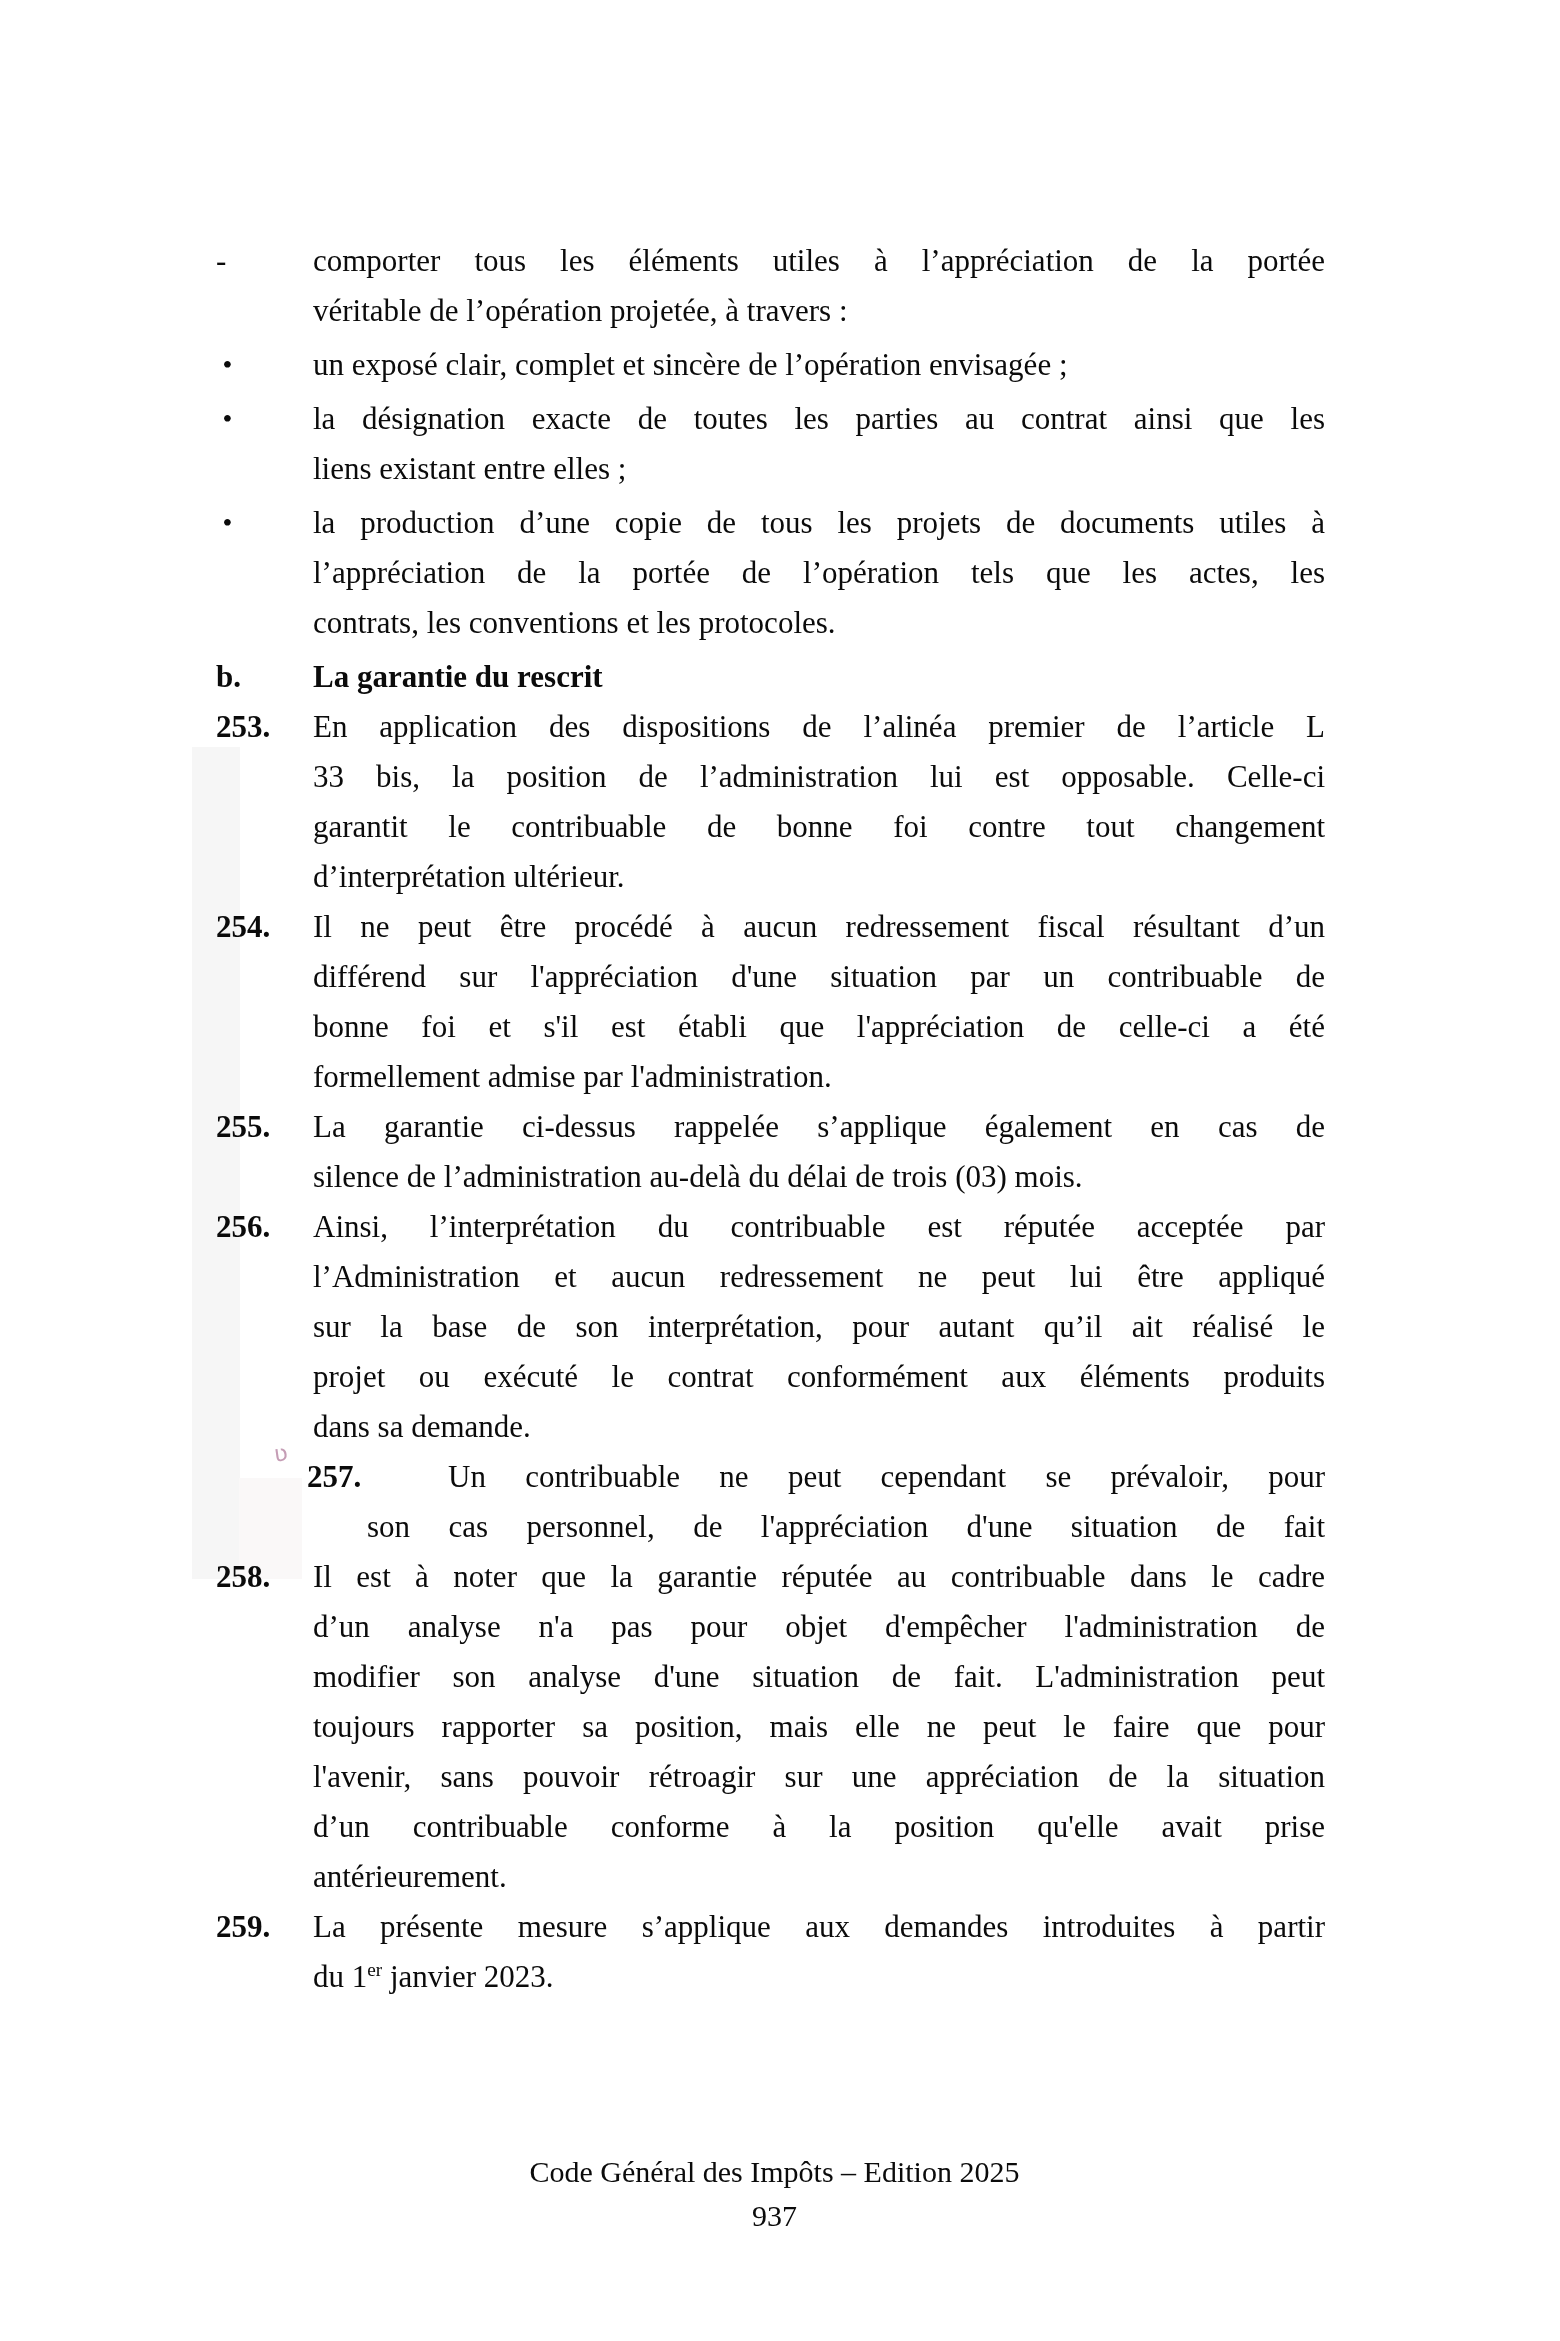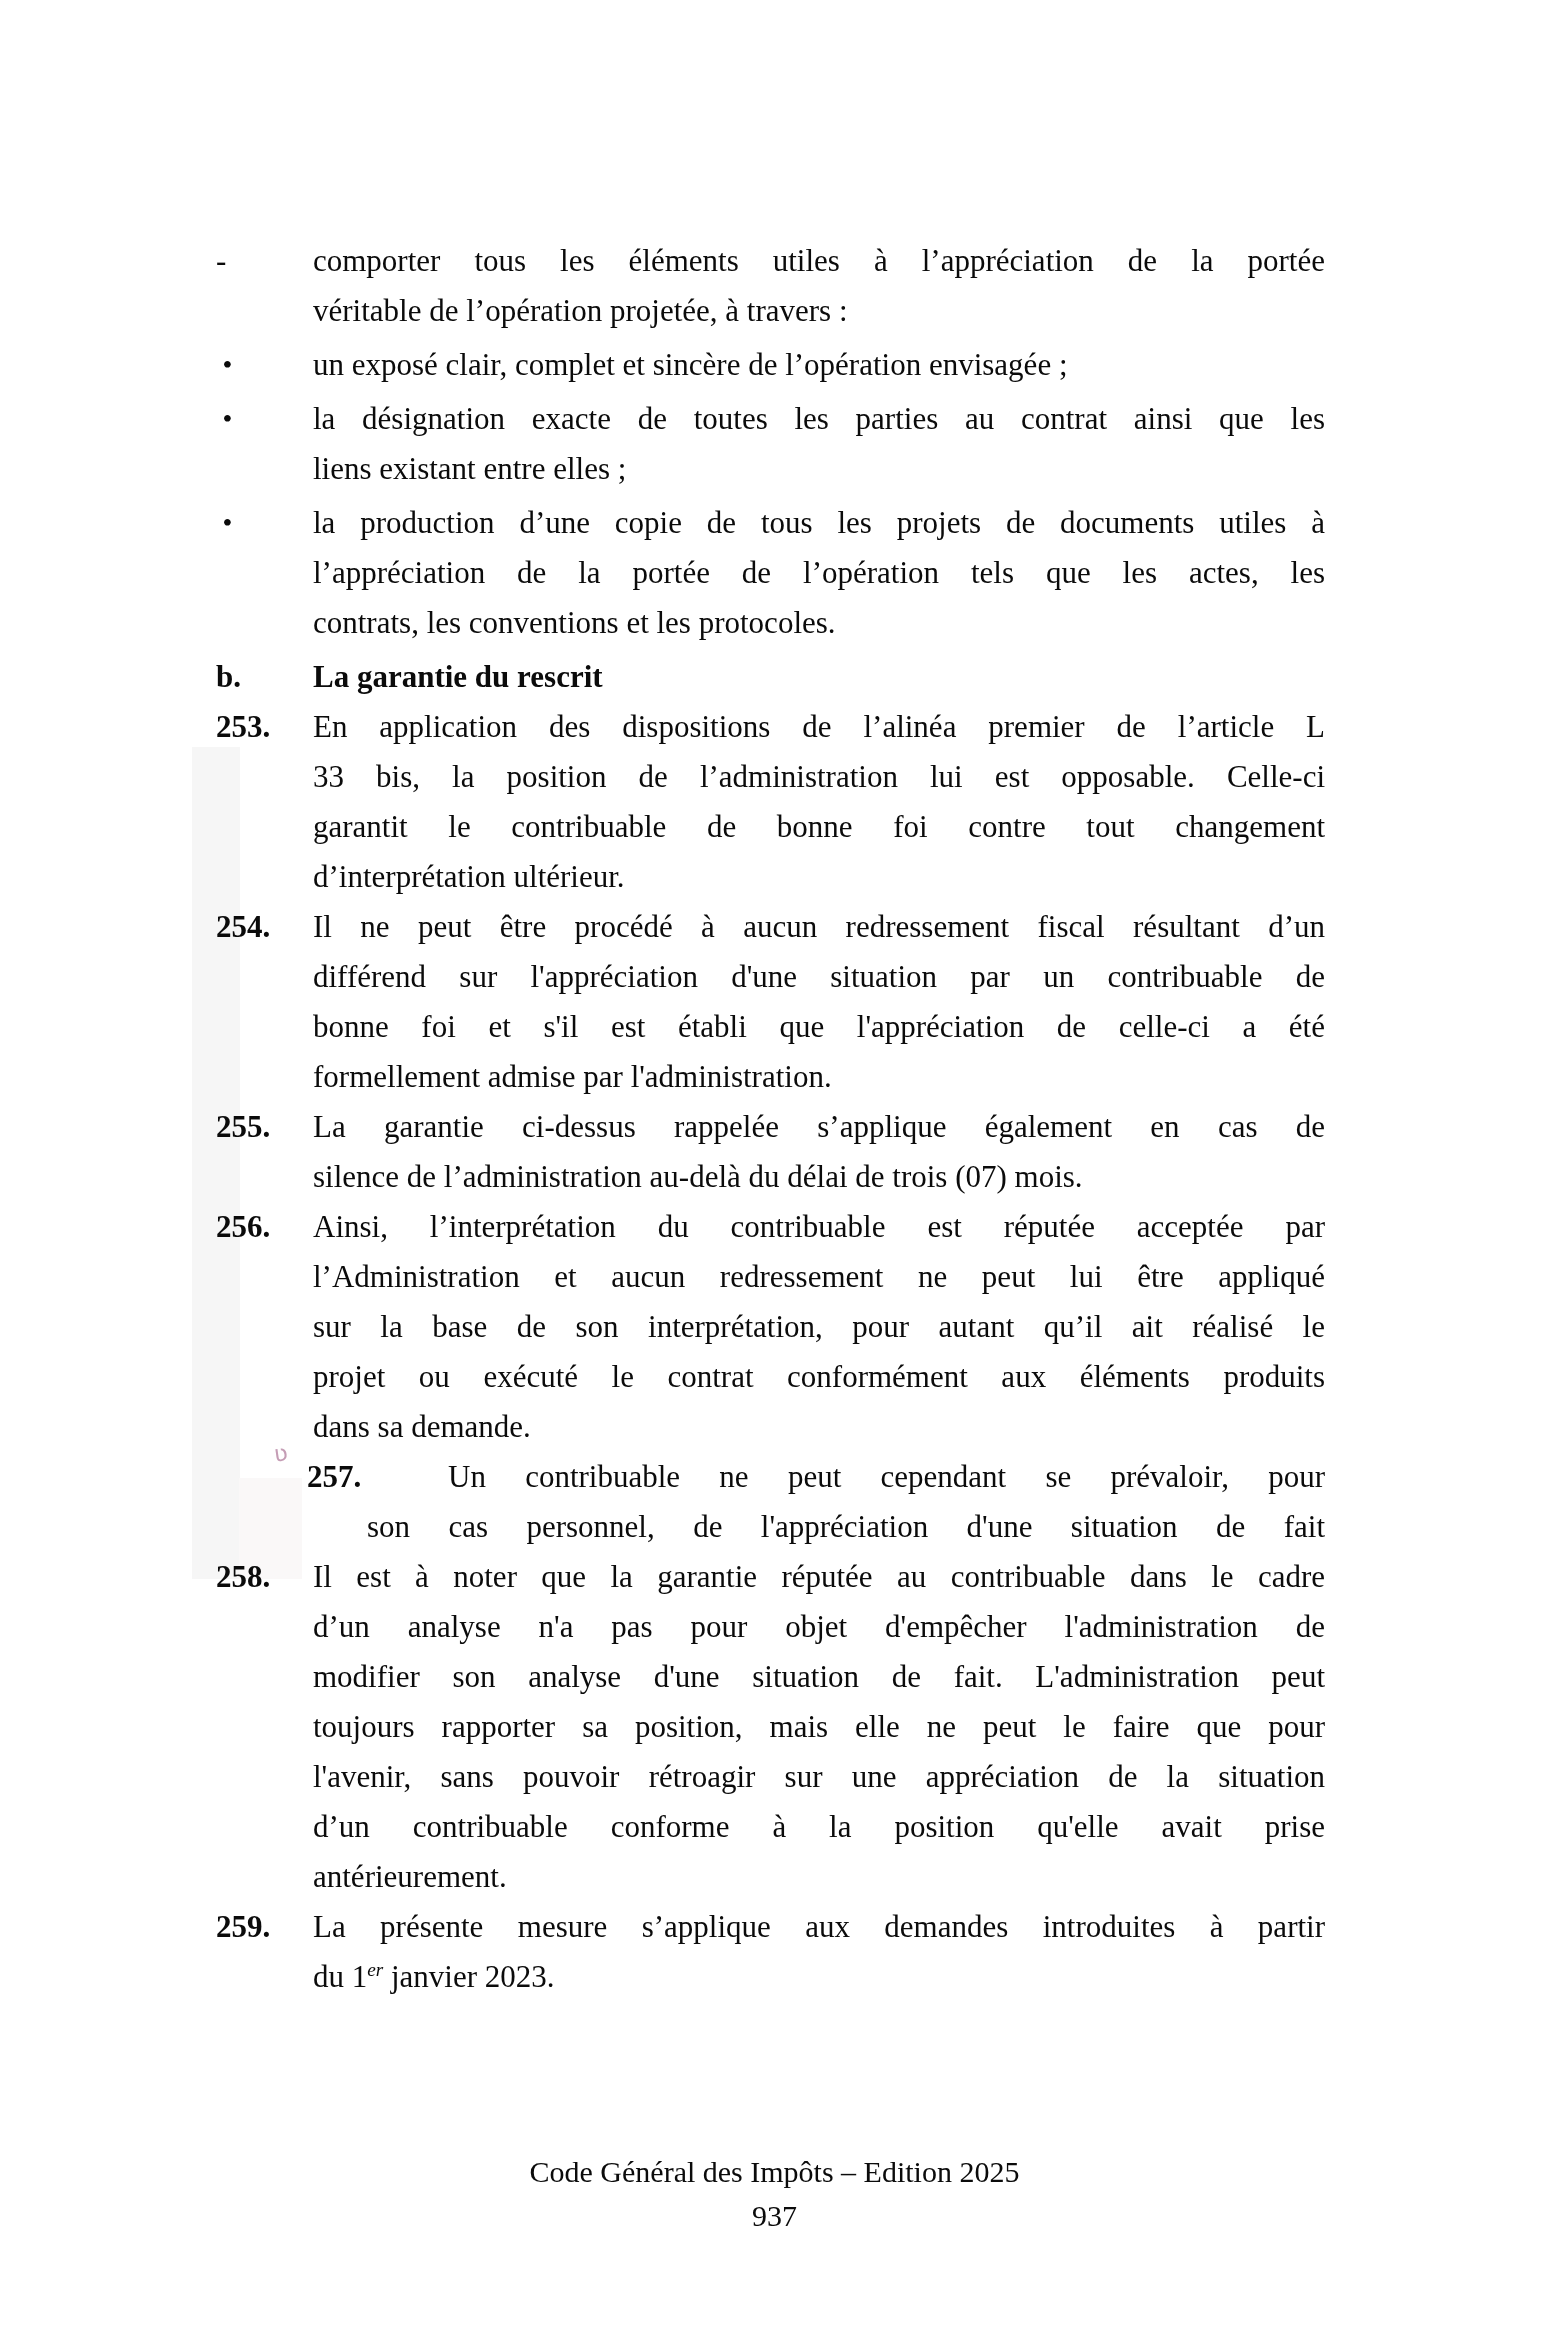--- a/index.html
+++ b/index.html
@@ -56,21 +56,21 @@
     position: absolute;
     left: 58px;
     top: -10px;
     font-size: 23px;
     line-height: 23px;
     color: #c59db5;
     transform: rotate(-8deg);
     font-family: "DejaVu Sans", sans-serif;
   }
 
-  sup { font-size: 0.62em; line-height: 0; vertical-align: super; font-style: italic; }
+  sup { font-size: 0.62em; line-height: 0; vertical-align: super; }
 
   .footer {
     position: absolute;
     left: 0;
     width: 1549px;
     top: 2150px;
     text-align: center;
     font-size: 30px;
     line-height: 44px;
   }
@@ -131,21 +131,21 @@
         <div class="ln first">Il ne peut être procédé à aucun redressement fiscal résultant d’un</div>
         <div class="ln">différend sur l'appréciation d'une situation par un contribuable de</div>
         <div class="ln">bonne foi et s'il est établi que l'appréciation de celle-ci a été</div>
         <div class="ln last">formellement admise par l'administration.</div>
       </div>
     </div>
     <div class="item numbered">
       <span class="marker">255.</span>
       <div class="body">
         <div class="ln first">La garantie ci-dessus rappelée s’applique également en cas de</div>
-        <div class="ln last">silence de l’administration au-delà du délai de trois (07) mois.</div>
+        <div class="ln last">silence de l’administration au-delà du délai de trois (03) mois.</div>
       </div>
     </div>
     <div class="item numbered">
       <span class="marker">256.</span>
       <div class="body">
         <div class="ln first">Ainsi, l’interprétation du contribuable est réputée acceptée par</div>
         <div class="ln">l’Administration et aucun redressement ne peut lui être appliqué</div>
         <div class="ln">sur la base de son interprétation, pour autant qu’il ait réalisé le</div>
         <div class="ln">projet ou exécuté le contrat conformément aux éléments produits</div>
         <div class="ln last">dans sa demande.</div>

